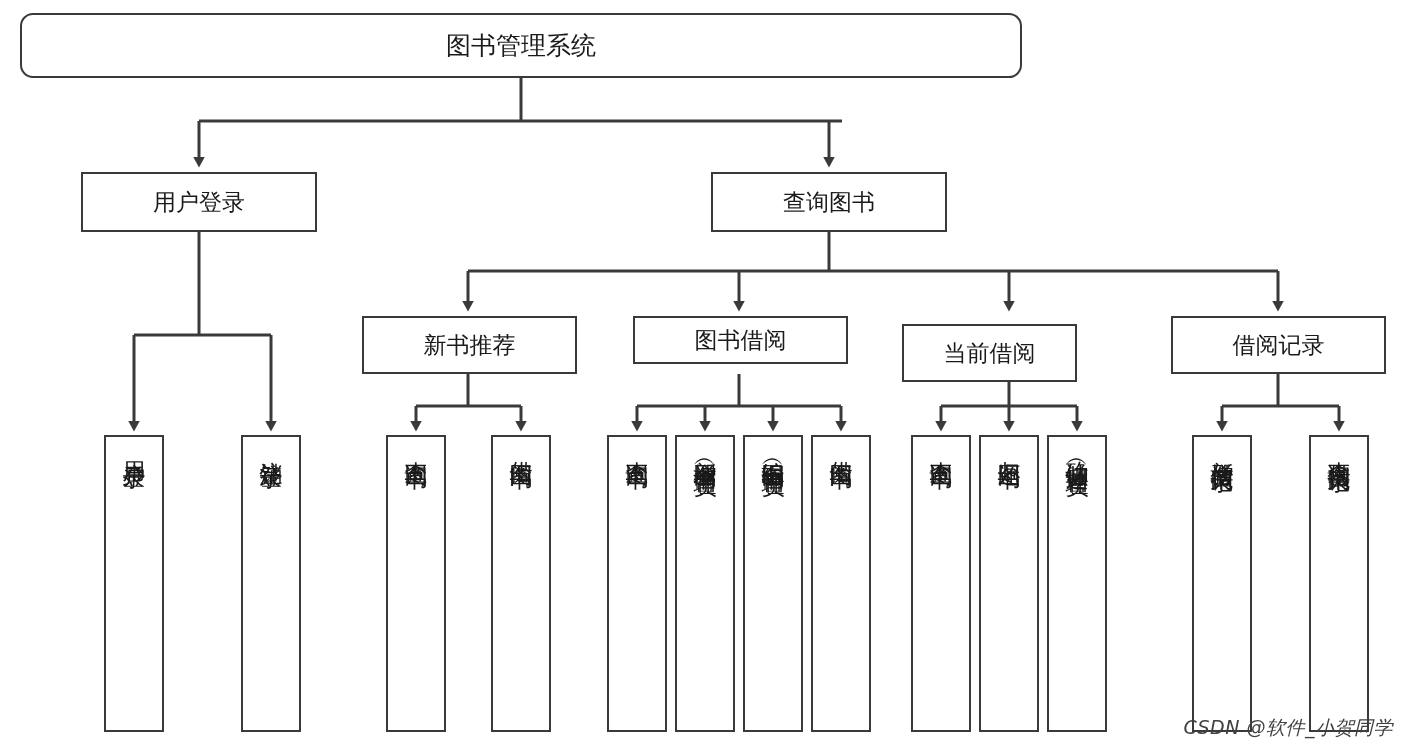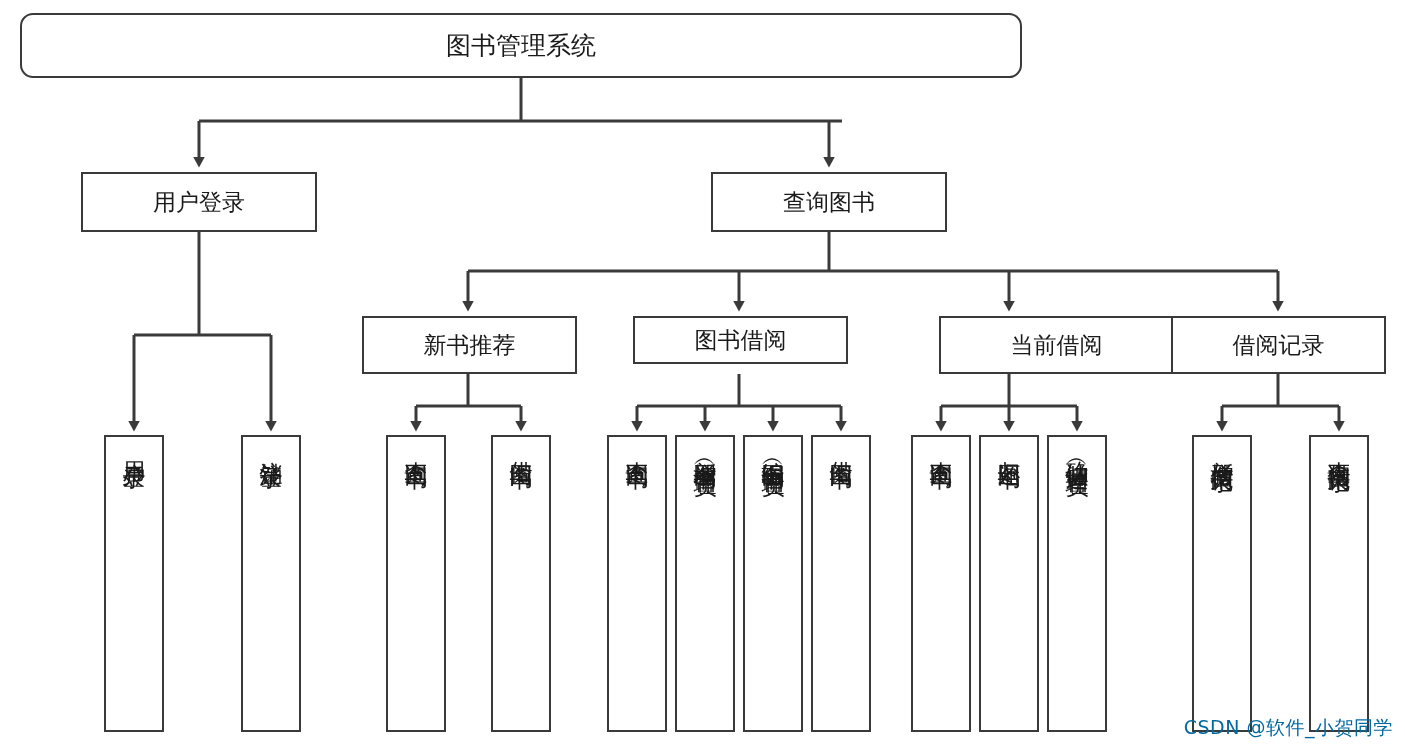--- a/index.html
+++ b/index.html
@@ -50,24 +50,25 @@
   }
   .leaf-center{
     align-items:center;
     padding-top:0;
   }
   .watermark{
     position:absolute;
     right:12px;
     bottom:6px;
     font-size:19px;
-    color:#0369a1;
+    color:#404040;
     z-index:5;
     white-space:nowrap;
     letter-spacing:0.5px;
+    font-style:italic;
   }
 </style>
 </head>
 <body>
 
 <div id="canvas">
 
   <svg id="wires" viewBox="0 0 1405 747" xmlns="http://www.w3.org/2000/svg">
     <defs>
       <marker id="arrow" markerWidth="11" markerHeight="12" refX="1.5" refY="6" orient="auto" markerUnits="userSpaceOnUse">
@@ -131,21 +132,21 @@
   </div>
 
   <div class="node lvl2" style="left:362px;top:316px;width:215px;height:58px;">
     <span>新书推荐</span>
   </div>
 
   <div class="node lvl2" style="left:633px;top:316px;width:215px;height:48px;">
     <span>图书借阅</span>
   </div>
 
-  <div class="node lvl2" style="left:902px;top:316px;width:235px;height:58px;margin-left:37px;">
+  <div class="node lvl2" style="left:902px;top:324px;width:175px;height:58px;">
     <span>当前借阅</span>
   </div>
 
   <div class="node lvl2" style="left:1171px;top:316px;width:215px;height:58px;text-align:right;">
     <span>借阅记录</span>
   </div>
 
   <div class="node leaf leaf-center" style="left:104px;top:435px;width:60px;height:297px;">
     <span class="vtext">用户登录</span>
   </div>

